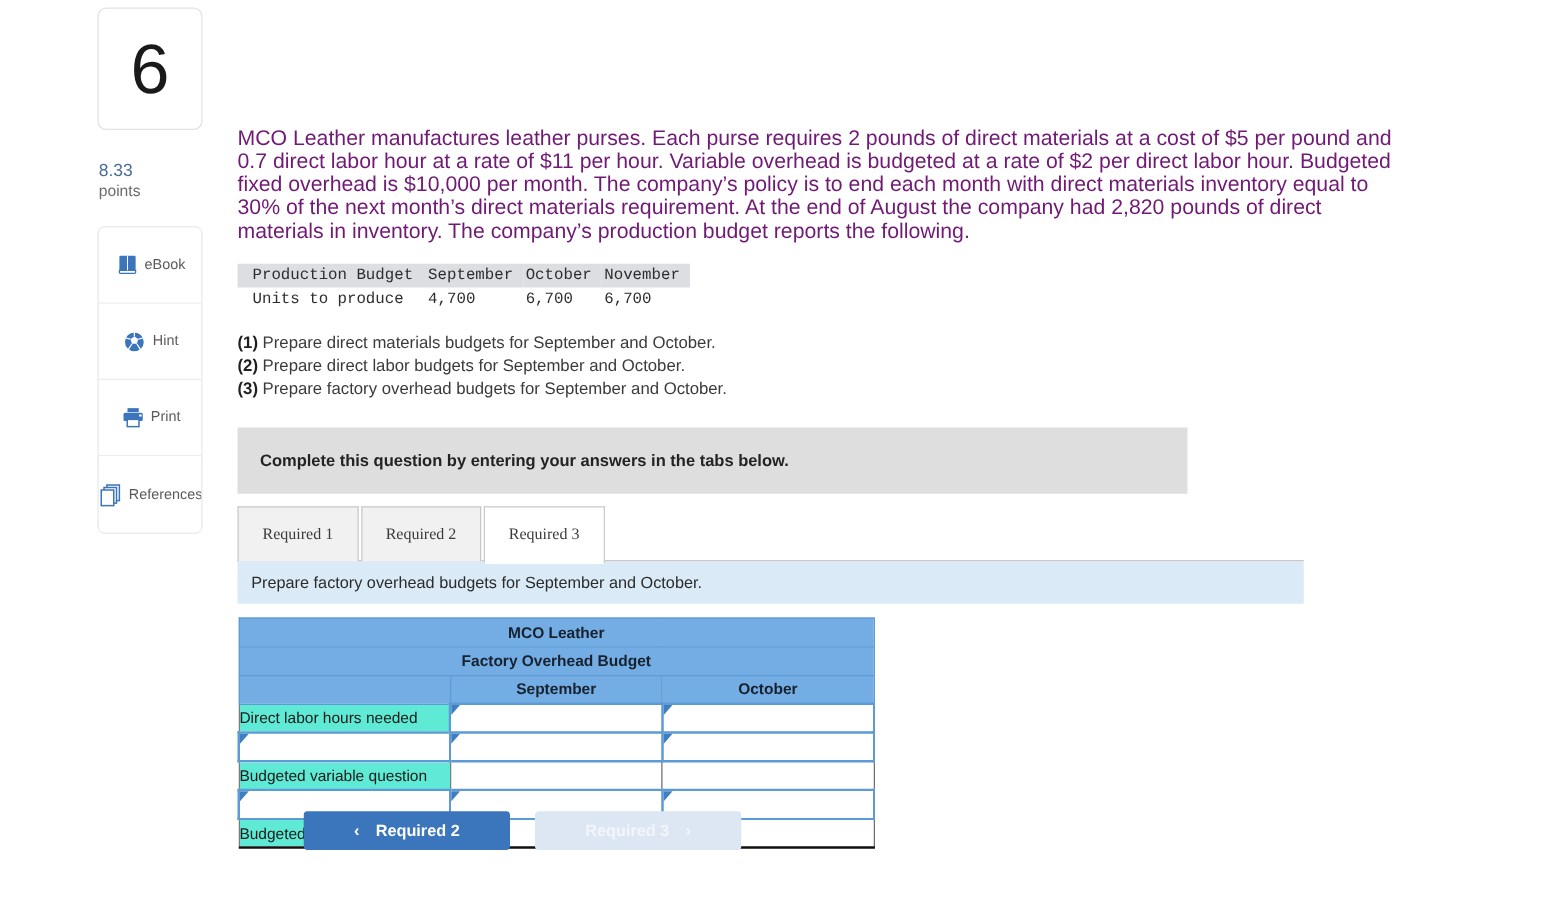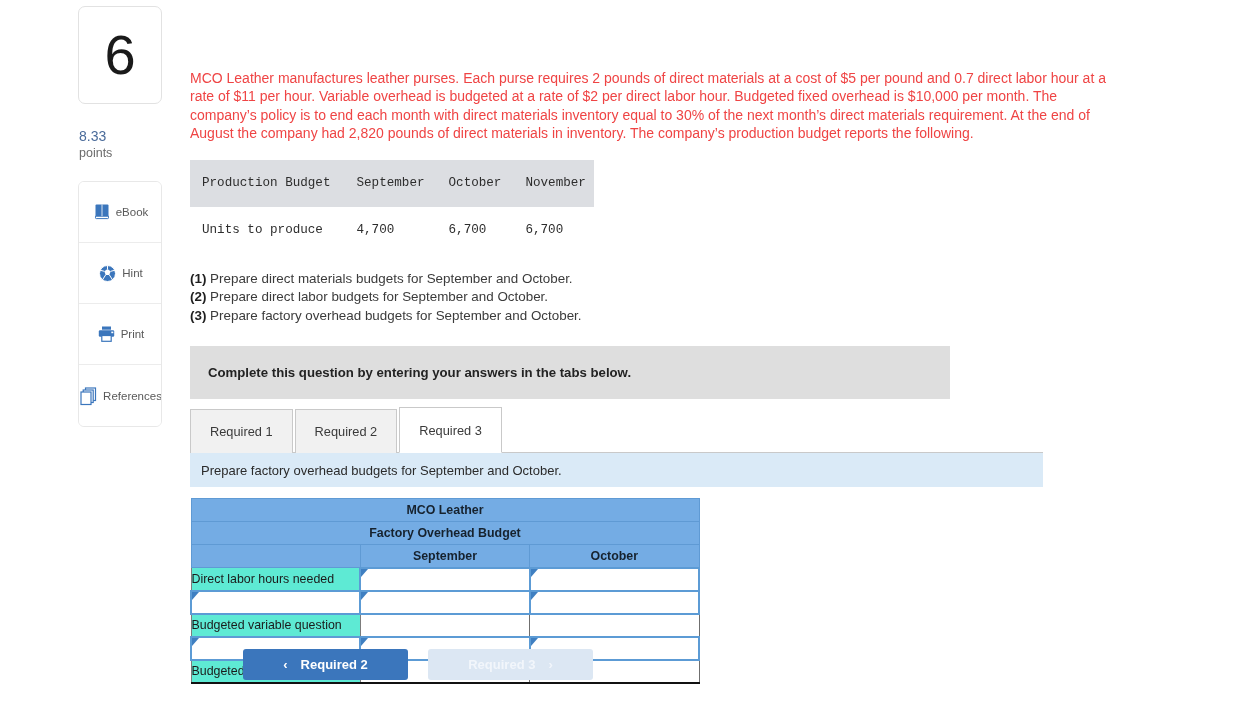--- a/index.html
+++ b/index.html
@@ -81,37 +81,37 @@
   }
   .tool-btn svg { display: block; }
 
   
   #main {
     position: absolute;
     left: 190px; top: 0;
     width: 1062px;
   }
   #question-text {
-    margin-top: 69px;
+    margin-top: 102px;
     width: 936px;
-    font-size: 14px;
+    font-size: 17px;
     line-height: 18.4px;
-    color: #ef4444;
+    color: #701a75;
   }
 
   
   #prod-budget {
     margin-top: 17px;
     font-family: "Liberation Mono", "DejaVu Sans Mono", monospace;
     font-size: 12.6px;
     line-height: 15px;
     color: #2d2d2d;
     border-collapse: collapse;
   }
-  #prod-budget td { padding: 16px; white-space: pre; }
+  #prod-budget td { padding: 2px; white-space: pre; }
   #prod-budget tr.hdr { background: #dcdee2; }
   .pb-label { padding-left: 12px !important; padding-right: 10px !important; }
   .pb-num { text-align: left; padding-right: 14px !important; }
   .pb-hnum { text-align: center; padding-right: 8px !important; }
 
   
   #req-list {
     margin-top: 16px;
     font-size: 13.4px;
     line-height: 18.5px;
@@ -133,22 +133,23 @@
     color: #232323;
   }
 
   
   #tab-strip {
     margin-top: 9px;
     width: 853px;
     height: 45px;
     position: relative;
     display: flex;
-    align-items: flex-end;
+    align-items: flex-start;
     border-bottom: 1px solid #c9c9c9;
+    font-family: Liberation Serif, serif;
   }
   .tab {
     height: 44px;
     padding: 0 19px;
     display: flex;
     align-items: center;
     justify-content: center;
     font-size: 12.8px;
     color: #3a3a3a;
     background: #f1f1f1;

